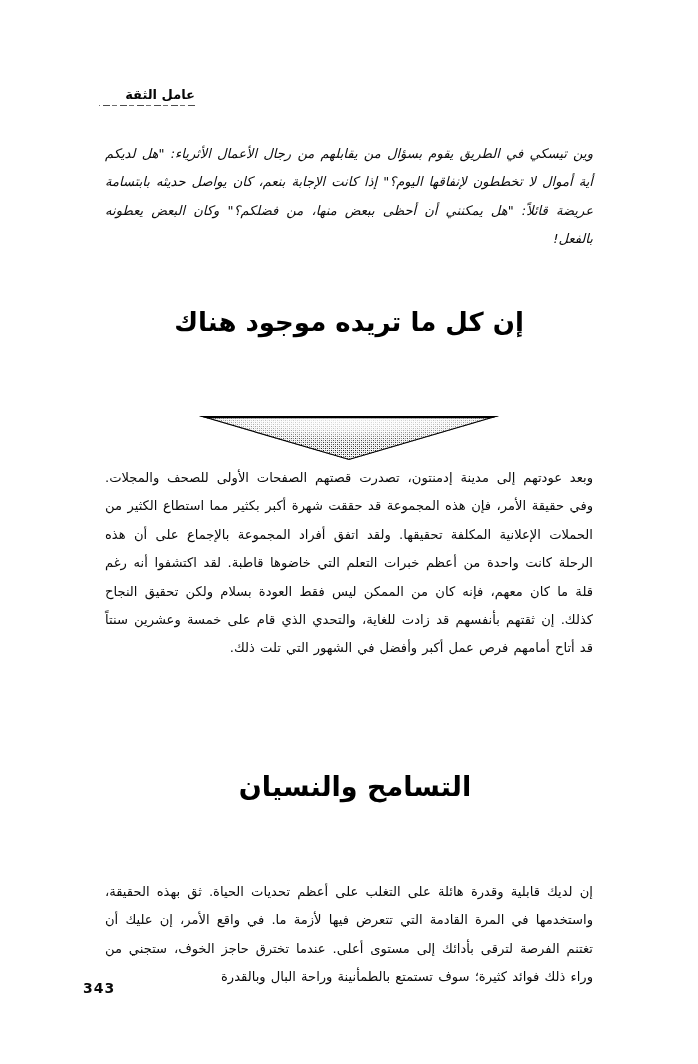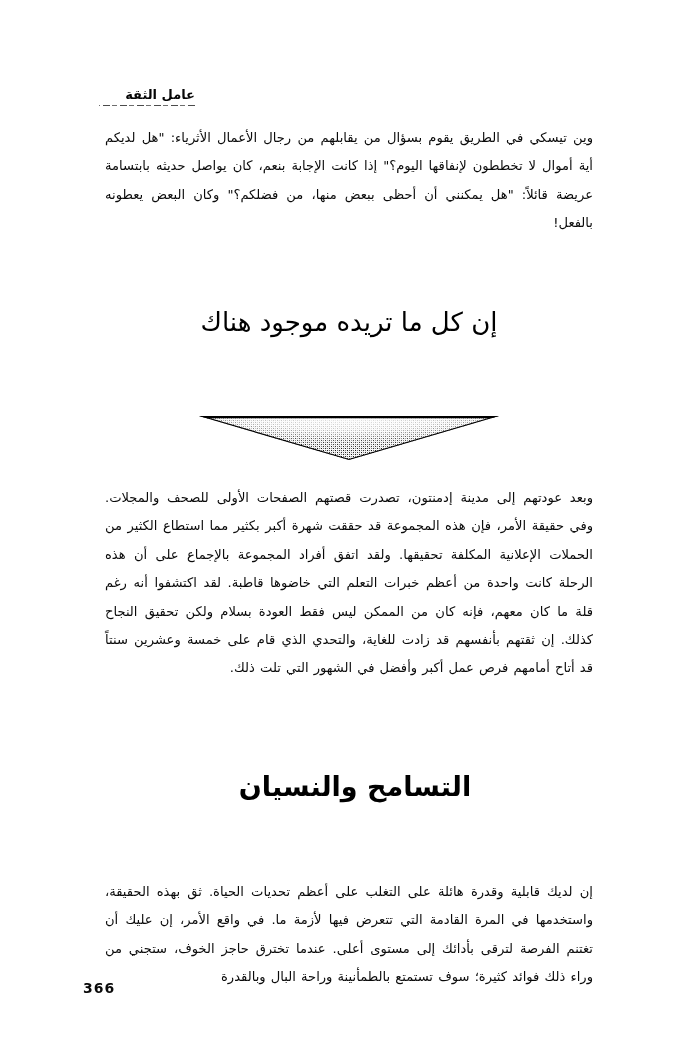--- a/index.html
+++ b/index.html
@@ -73,21 +73,21 @@
   
   .pull-quote {
     position: absolute;
     left: 100px;
     right: 100px;
     direction: rtl;
     text-align: center;
     font-family: "DejaVu Sans", "Liberation Sans", sans-serif;
     font-size: 26px;
     line-height: 44px;
-    font-weight: 400;
+    font-weight: 700;
     color: #000000;
     letter-spacing: .5px;
   }
   .pull-quote .q-line { display: block; white-space: nowrap; }
 
   
   .ornament {
     position: absolute;
     left: 0;
     right: 0;
@@ -124,21 +124,21 @@
 </head>
 <body>
 
 <div class="page">
 
   <div class="running-head">
     <div class="running-head-text">عامل الثقة</div>
     <div class="running-head-rule"></div>
   </div>
 
-  <div class="body-block" style="top:120px;">
+  <div class="body-block" style="top:136px;font-style:italic;">
     <p>وين تيسكي في الطريق يقوم بسؤال من يقابلهم من رجال الأعمال الأثرياء: "هل لديكم أية أموال لا تخططون لإنفاقها اليوم؟" إذا كانت الإجابة بنعم، كان يواصل حديثه بابتسامة عريضة قائلاً: "هل يمكنني أن أحظى ببعض منها، من فضلكم؟" وكان البعض يعطونه بالفعل!</p>
   </div>
 
   <div class="pull-quote" style="top:296px;">
     <span class="q-line">إن كل ما تريده موجود هناك</span>
   </div>
 
   <div class="ornament" style="top:410px;">
     <svg width="300" height="48" viewBox="0 0 300 48">
       <defs>
@@ -173,27 +173,27 @@
         <polygon points="0,2 300,2 150,46" fill="url(#dither)" opacity="0.9"></polygon>
 
         <polygon points="0,2 300,2 150,46" fill="url(#hollow)"></polygon>
 
         <polygon points="0,2 300,2 150,46" fill="none" stroke="#000000" stroke-width="2.2"></polygon>
         <line x1="0" y1="3" x2="300" y2="3" stroke="#000000" stroke-width="2.4"></line>
       </g>
     </svg>
   </div>
 
-  <div class="body-block" style="top:480px;">
+  <div class="body-block" style="top:460px;">
     <p>وبعد عودتهم إلى مدينة إدمنتون، تصدرت قصتهم الصفحات الأولى للصحف والمجلات. وفي حقيقة الأمر، فإن هذه المجموعة قد حققت شهرة أكبر بكثير مما استطاع الكثير من الحملات الإعلانية المكلفة تحقيقها. ولقد اتفق أفراد المجموعة بالإجماع على أن هذه الرحلة كانت واحدة من أعظم خبرات التعلم التي خاضوها قاطبة. لقد اكتشفوا أنه رغم قلة ما كان معهم، فإنه كان من الممكن ليس فقط العودة بسلام ولكن تحقيق النجاح كذلك. إن ثقتهم بأنفسهم قد زادت للغاية، والتحدي الذي قام على خمسة وعشرين سنتاً قد أتاح أمامهم فرص عمل أكبر وأفضل في الشهور التي تلت ذلك.</p>
   </div>
 
   <div class="section-heading" style="top:766px;">
     <span>التسامح والنسيان</span>
   </div>
 
   <div class="body-block" style="top:874px;">
     <p>إن لديك قابلية وقدرة هائلة على التغلب على أعظم تحديات الحياة. ثق بهذه الحقيقة، واستخدمها في المرة القادمة التي تتعرض فيها لأزمة ما. في واقع الأمر، إن عليك أن تغتنم الفرصة لترقى بأدائك إلى مستوى أعلى. عندما تخترق حاجز الخوف، ستجني من وراء ذلك فوائد كثيرة؛ سوف تستمتع بالطمأنينة وراحة البال وبالقدرة</p>
   </div>
 
-  <div class="folio">366</div>
+  <div class="folio">343</div>
 
 </div>
 
 </body></html>

